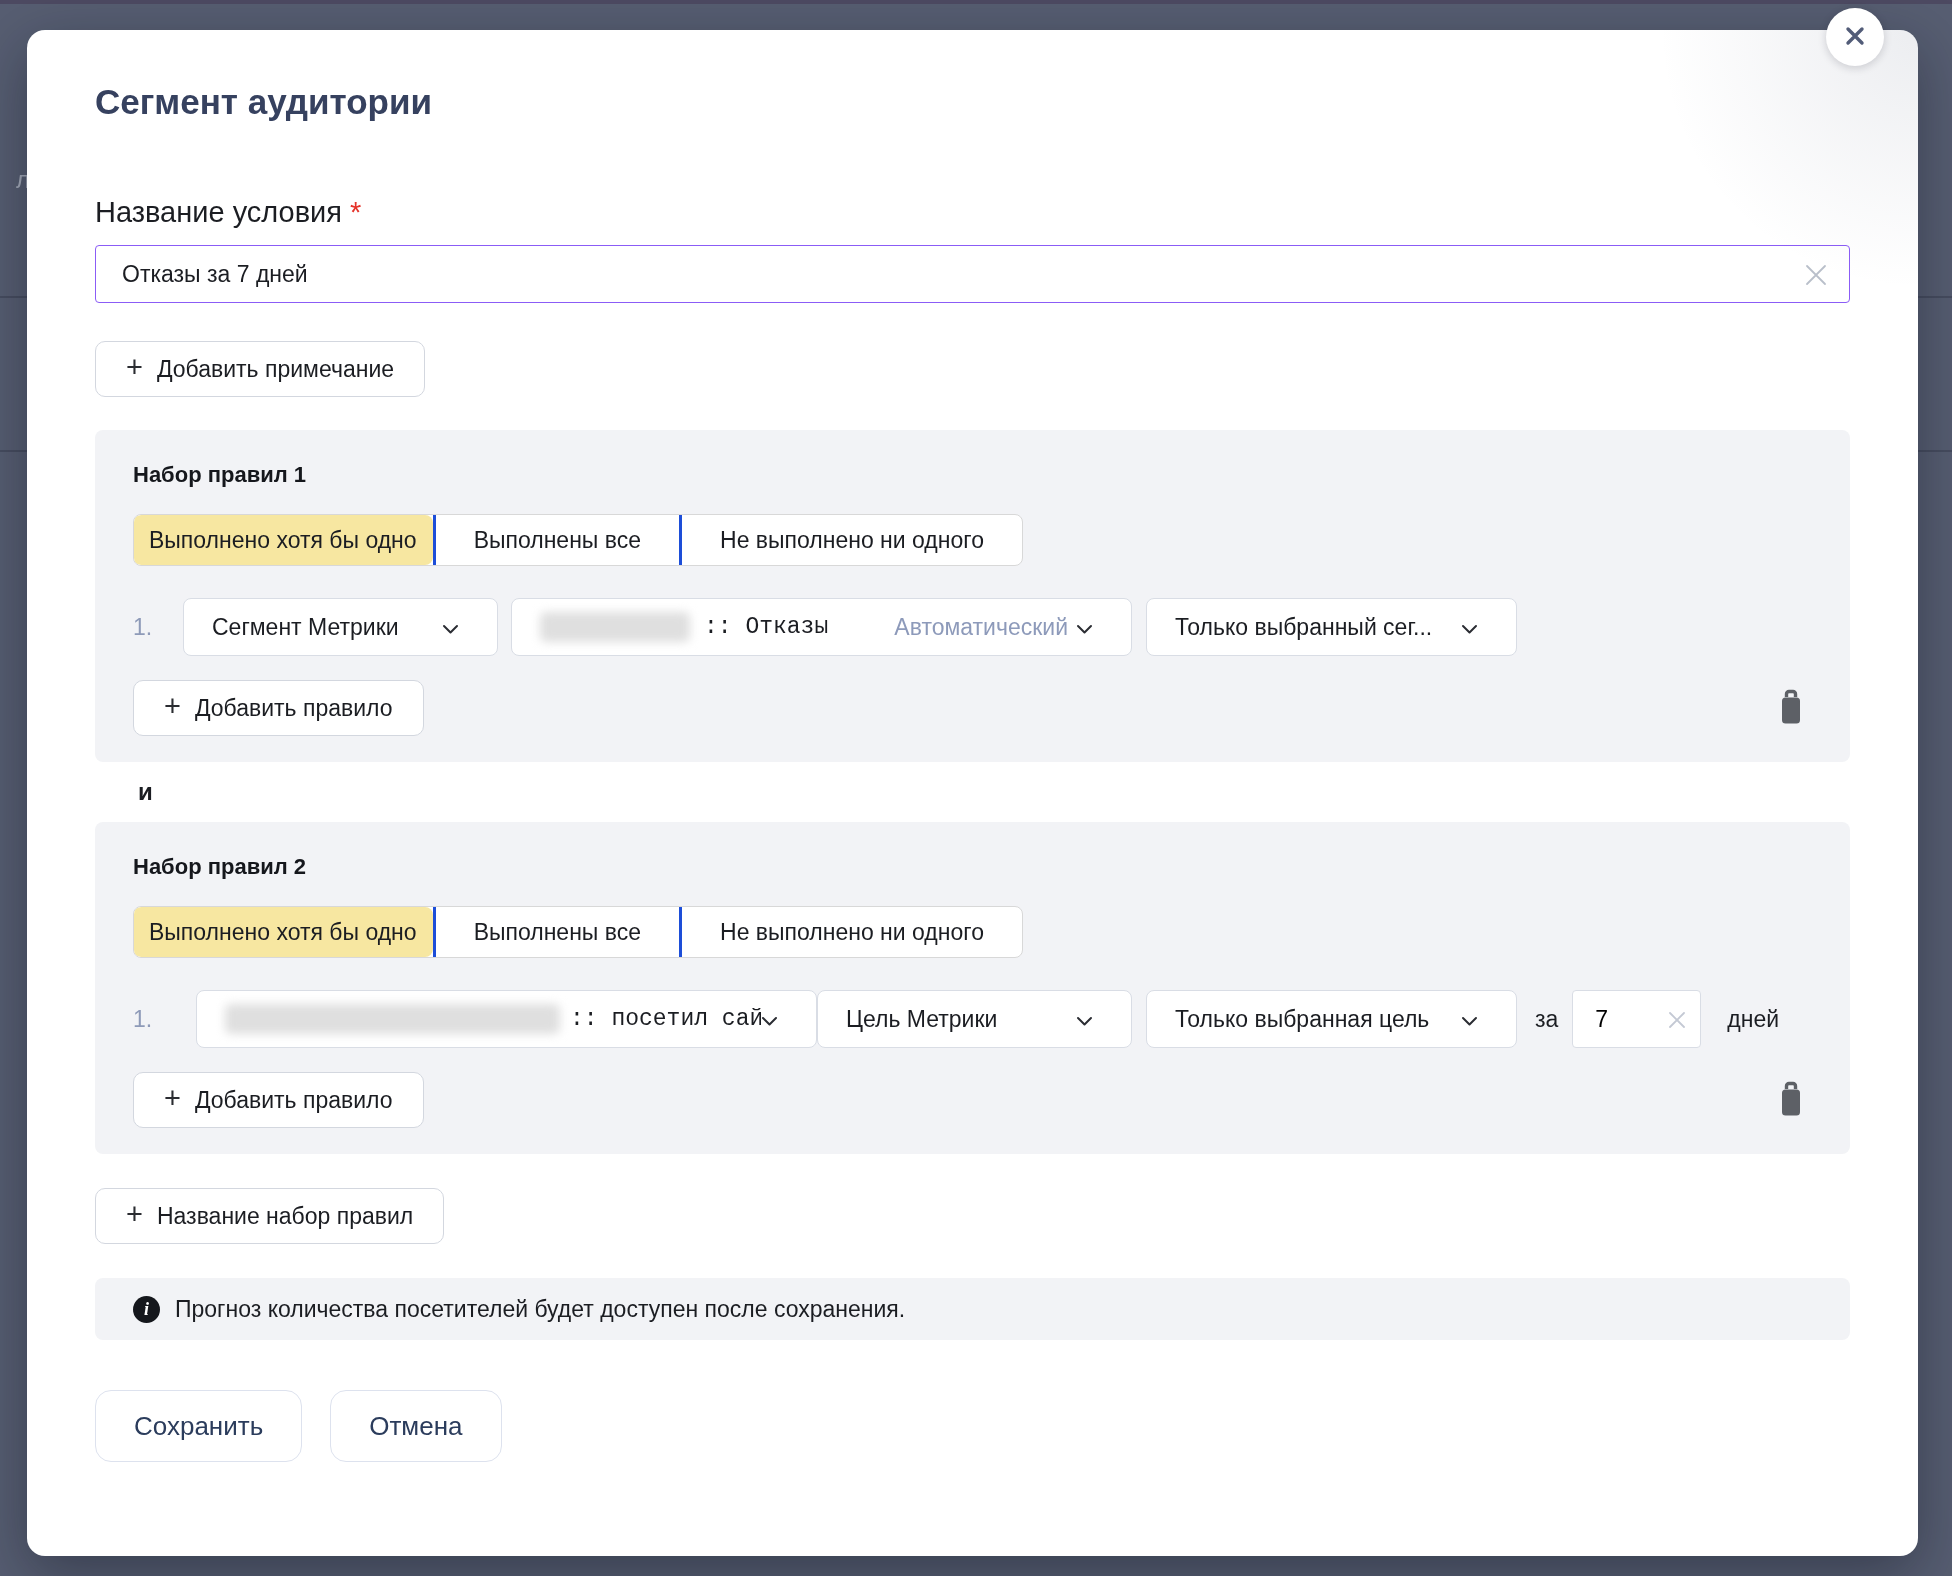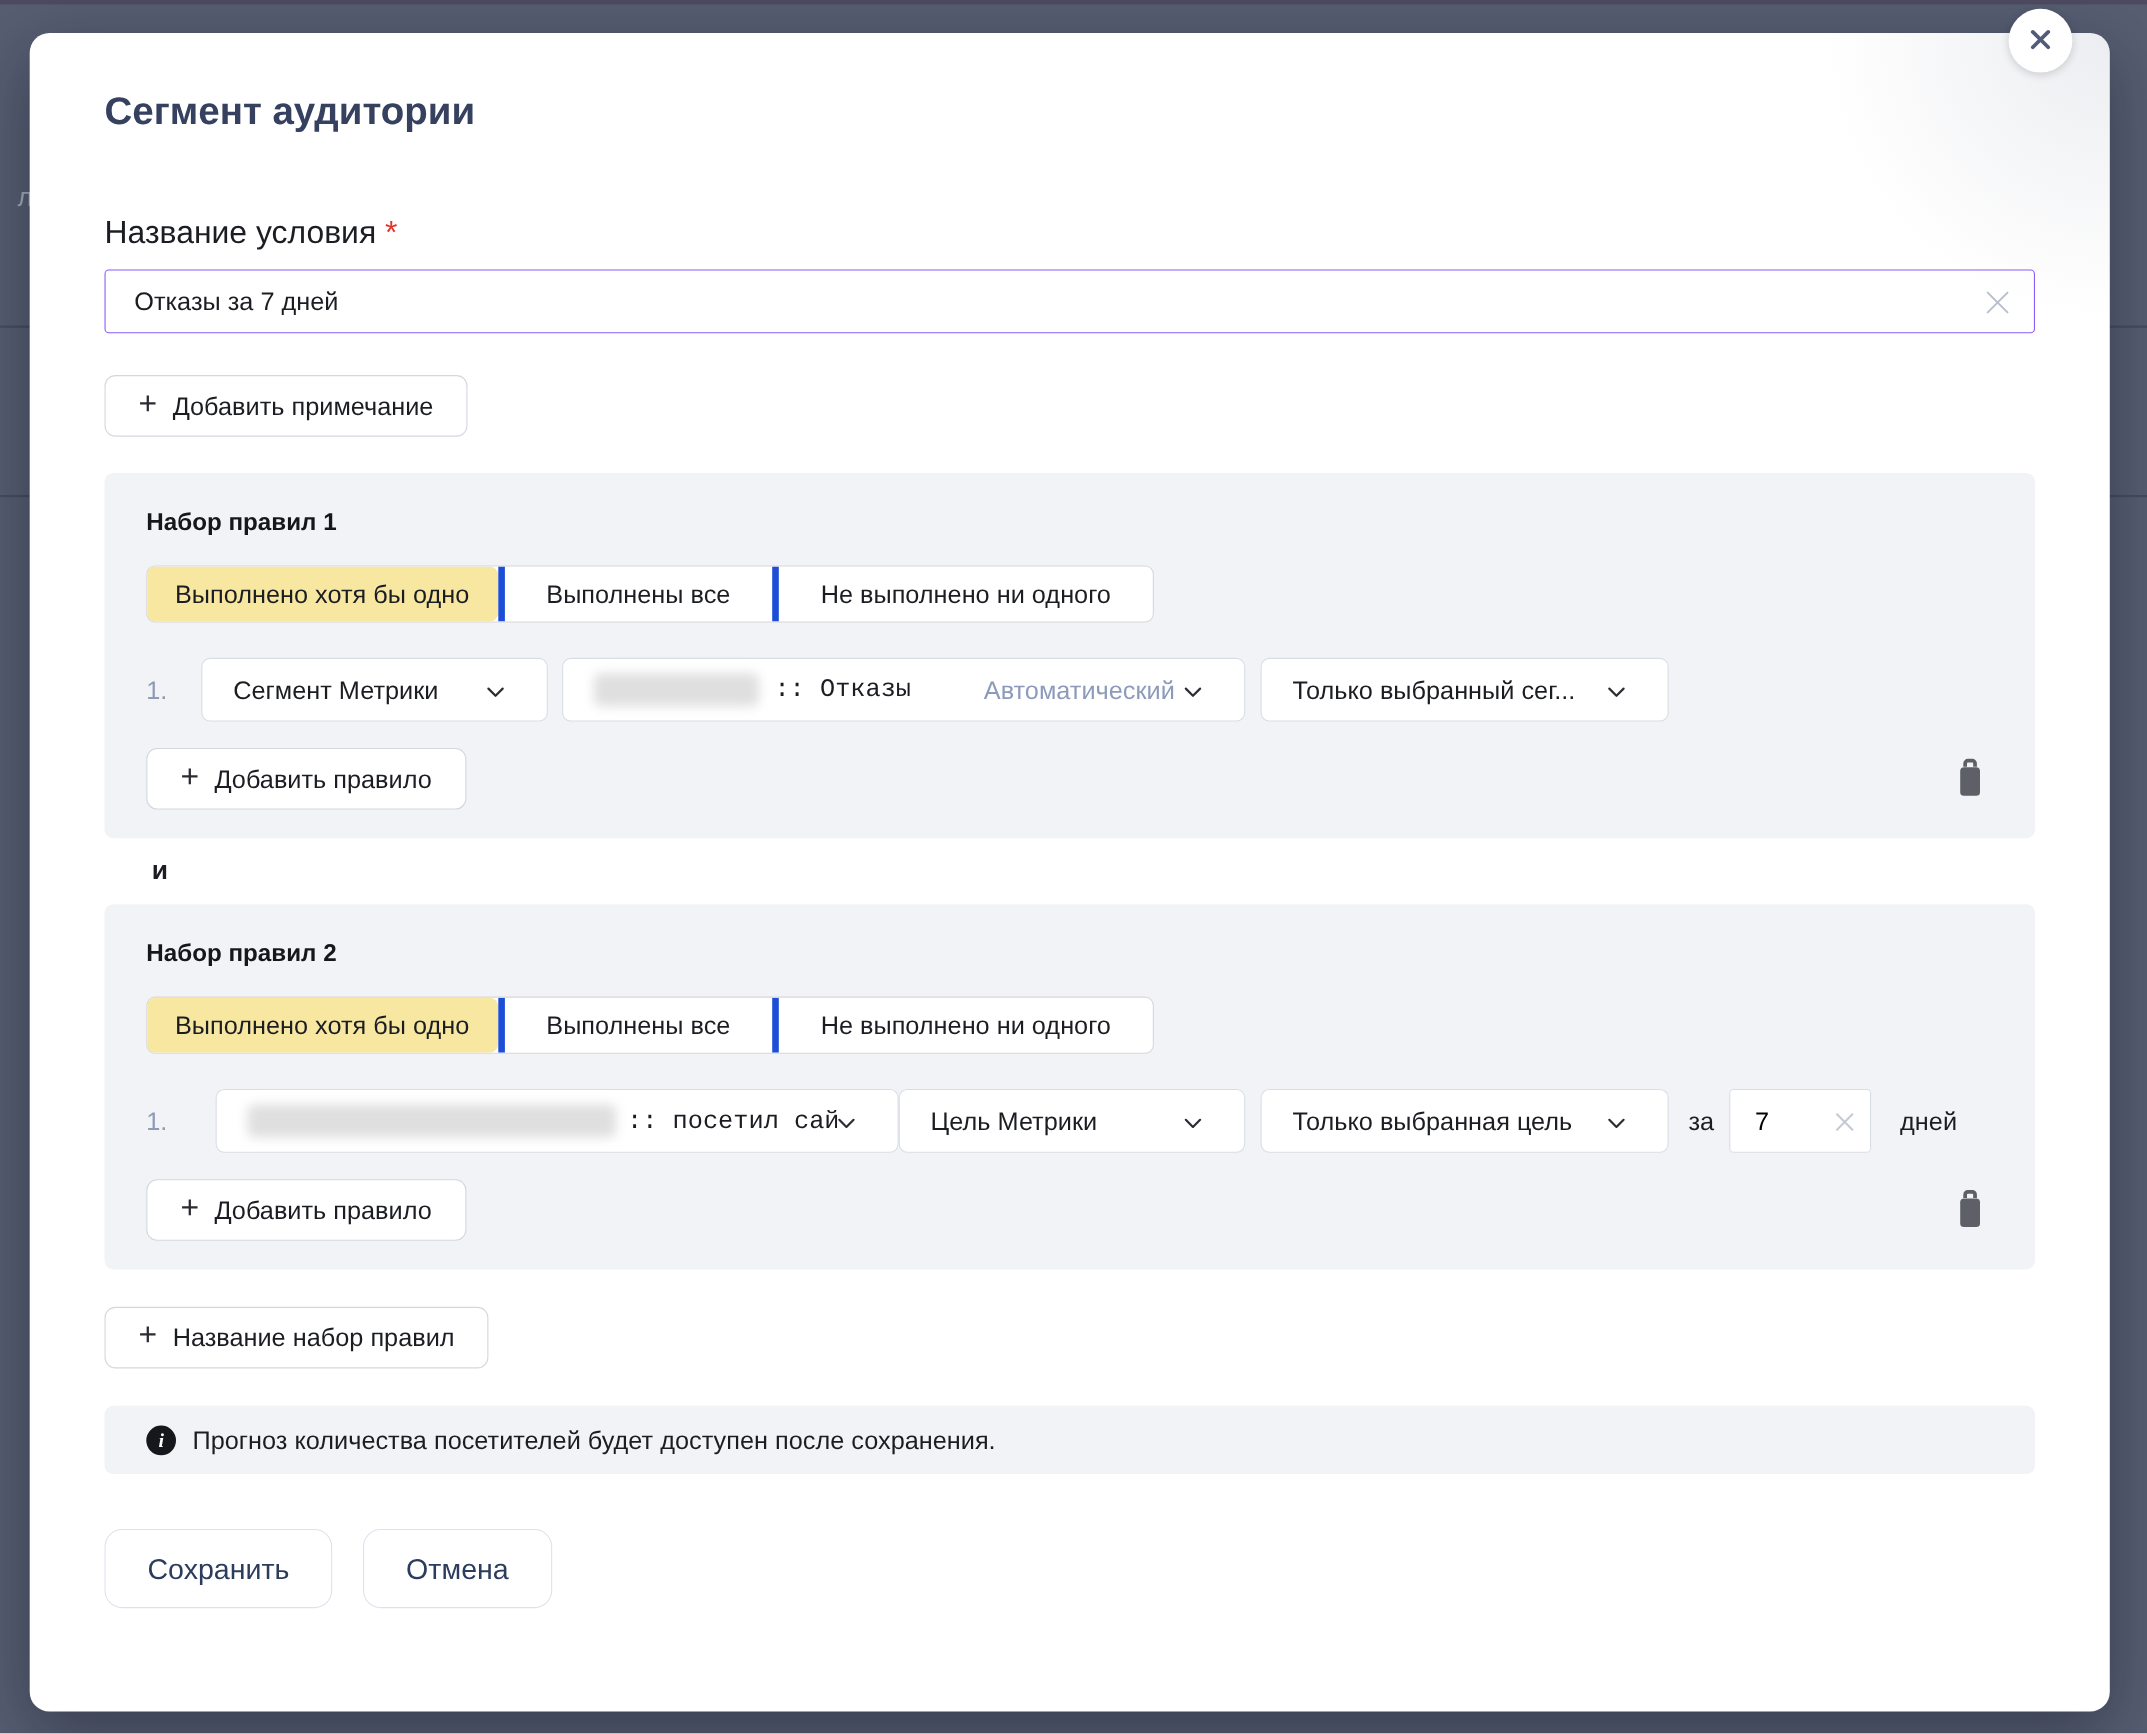--- a/index.html
+++ b/index.html
@@ -56,24 +56,24 @@
   .rule-box{margin-top:33px; background:#f2f3f6; border-radius:8px; padding:32px 38px 26px;}
   .rule-box.second{margin-top:14px;}
   .box-title{font-size:22px; font-weight:bold; color:#15171c;}
 
   .segmented{
     margin-top:26px; display:inline-flex; height:50px; background:#fff;
     border:1px solid #d8d8d8; border-radius:8px; overflow:hidden;
   }
   .segment{
     display:flex; align-items:center; padding:0 38px; font-size:23px; cursor:pointer;
-    border-left:6px solid #1d4ed8; white-space:nowrap;
+    border-left:3px solid #1d4ed8; white-space:nowrap;
   }
   .segment:first-child{border-left:none;}
-  .segment.selected{background:#f7e7a1; border-radius:8px; margin-left:-1px; padding:0 26px;}
+  .segment.selected{background:#f7e7a1; border-radius:8px; margin-left:-1px; padding:0 16px;}
 
   .rule-row{margin-top:32px; display:flex; align-items:center; height:58px;}
   .rule-index{width:50px; font-size:23px; color:#8e9ab8; flex:none;}
   .select{
     height:58px; box-sizing:border-box; background:#fff; border:1px solid #d9dde5; border-radius:8px;
     display:flex; align-items:center; padding:0 38px 0 28px; font-size:23px; cursor:pointer; flex:none;
   }
   .select .chev{margin-left:auto; flex:none;}
   .type-select{width:315px;}
   .value-field{width:621px; margin-left:13px; cursor:default;}

